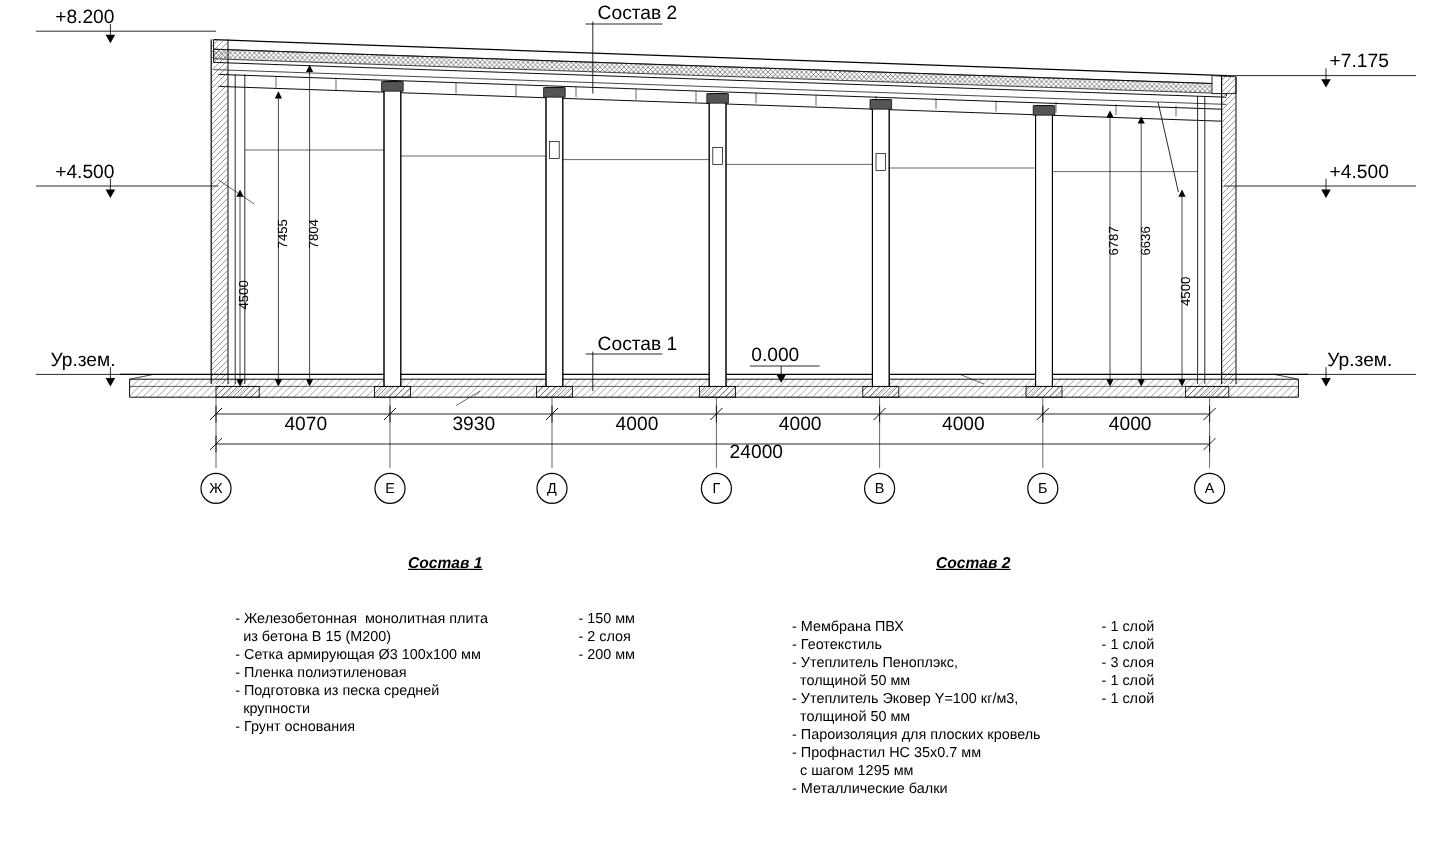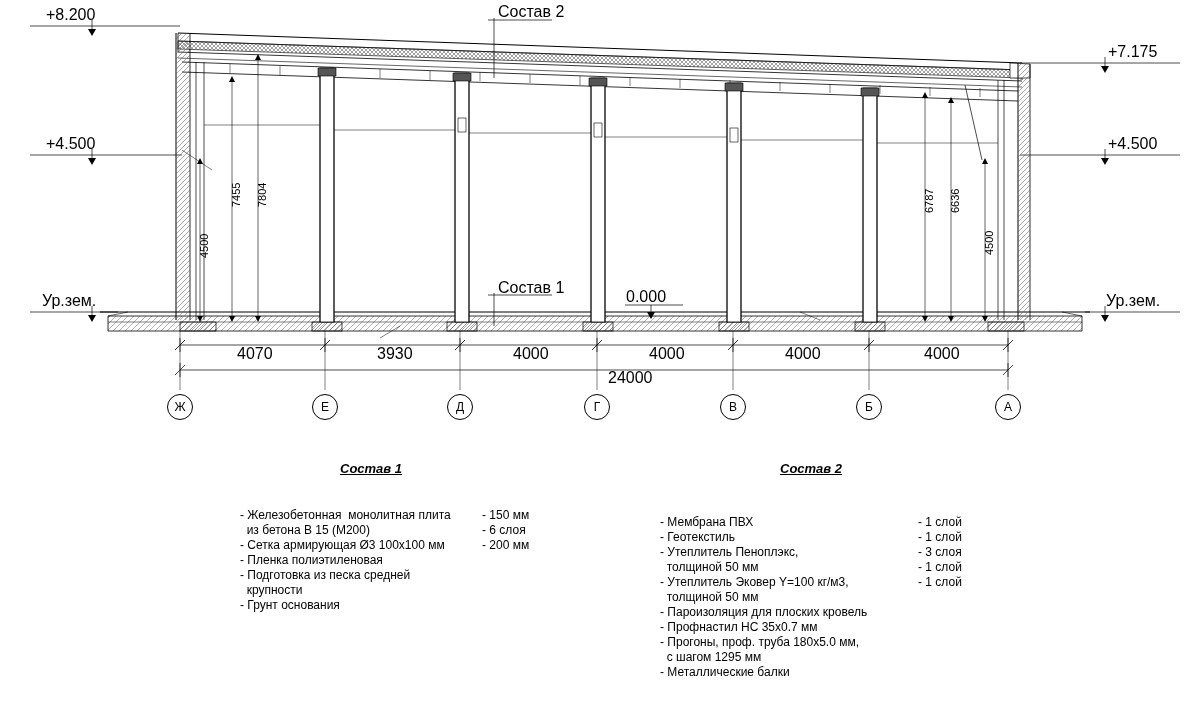--- a/index.html
+++ b/index.html
@@ -346,52 +346,51 @@
 <div class="axis-circle" style="left:167px; top:394px;">Ж</div>
 <div class="axis-circle" style="left:312px; top:394px;">Е</div>
 <div class="axis-circle" style="left:447px; top:394px;">Д</div>
 <div class="axis-circle" style="left:584px; top:394px;">Г</div>
 <div class="axis-circle" style="left:720px; top:394px;">В</div>
 <div class="axis-circle" style="left:856px; top:394px;">Б</div>
 <div class="axis-circle" style="left:995px; top:394px;">А</div>
 
 <div class="sostav-title" style="left:340px; top:461px;">Состав 1</div>
 
-<div class="spec-block" style="left:196px; top:508px; width:360px;margin-left:44px;">
+<div class="spec-block" style="left:196px; top:508px; width:360px;">
   <span class="spec-row">- Железобетонная  монолитная плита</span>
   <span class="spec-row">  из бетона В 15 (М200)</span>
   <span class="spec-row">- Сетка армирующая Ø3 100х100 мм</span>
   <span class="spec-row">- Пленка полиэтиленовая</span>
   <span class="spec-row">- Подготовка из песка средней</span>
   <span class="spec-row">  крупности</span>
   <span class="spec-row">- Грунт основания</span>
 </div>
 
 <div class="spec-block" style="left:482px; top:508px;">
   <span class="spec-row"></span>
   <span class="spec-row">- 150 мм</span>
   <span class="spec-row"></span>
-  <span class="spec-row">- 6 слоя</span>
+  <span class="spec-row">- 2 слоя</span>
   <span class="spec-row"></span>
   <span class="spec-row">- 200 мм</span>
   <span class="spec-row"></span>
 </div>
 
 <div class="sostav-title" style="left:780px; top:461px;">Состав 2</div>
 
 <div class="spec-block" style="left:660px; top:515px; width:300px;">
   <span class="spec-row">- Мембрана ПВХ</span>
   <span class="spec-row">- Геотекстиль</span>
   <span class="spec-row">- Утеплитель Пеноплэкс,</span>
   <span class="spec-row">  толщиной 50 мм</span>
   <span class="spec-row">- Утеплитель Эковер Y=100 кг/м3,</span>
   <span class="spec-row">  толщиной 50 мм</span>
   <span class="spec-row">- Пароизоляция для плоских кровель</span>
   <span class="spec-row">- Профнастил НС 35х0.7 мм</span>
-  <span class="spec-row">- Прогоны, проф. труба 180х5.0 мм,</span>
   <span class="spec-row">  с шагом 1295 мм</span>
   <span class="spec-row">- Металлические балки</span>
 </div>
 
 <div class="spec-block" style="left:918px; top:515px;">
   <span class="spec-row">- 1 слой</span>
   <span class="spec-row">- 1 слой</span>
   <span class="spec-row"></span>
   <span class="spec-row">- 3 слоя</span>
   <span class="spec-row"></span>

